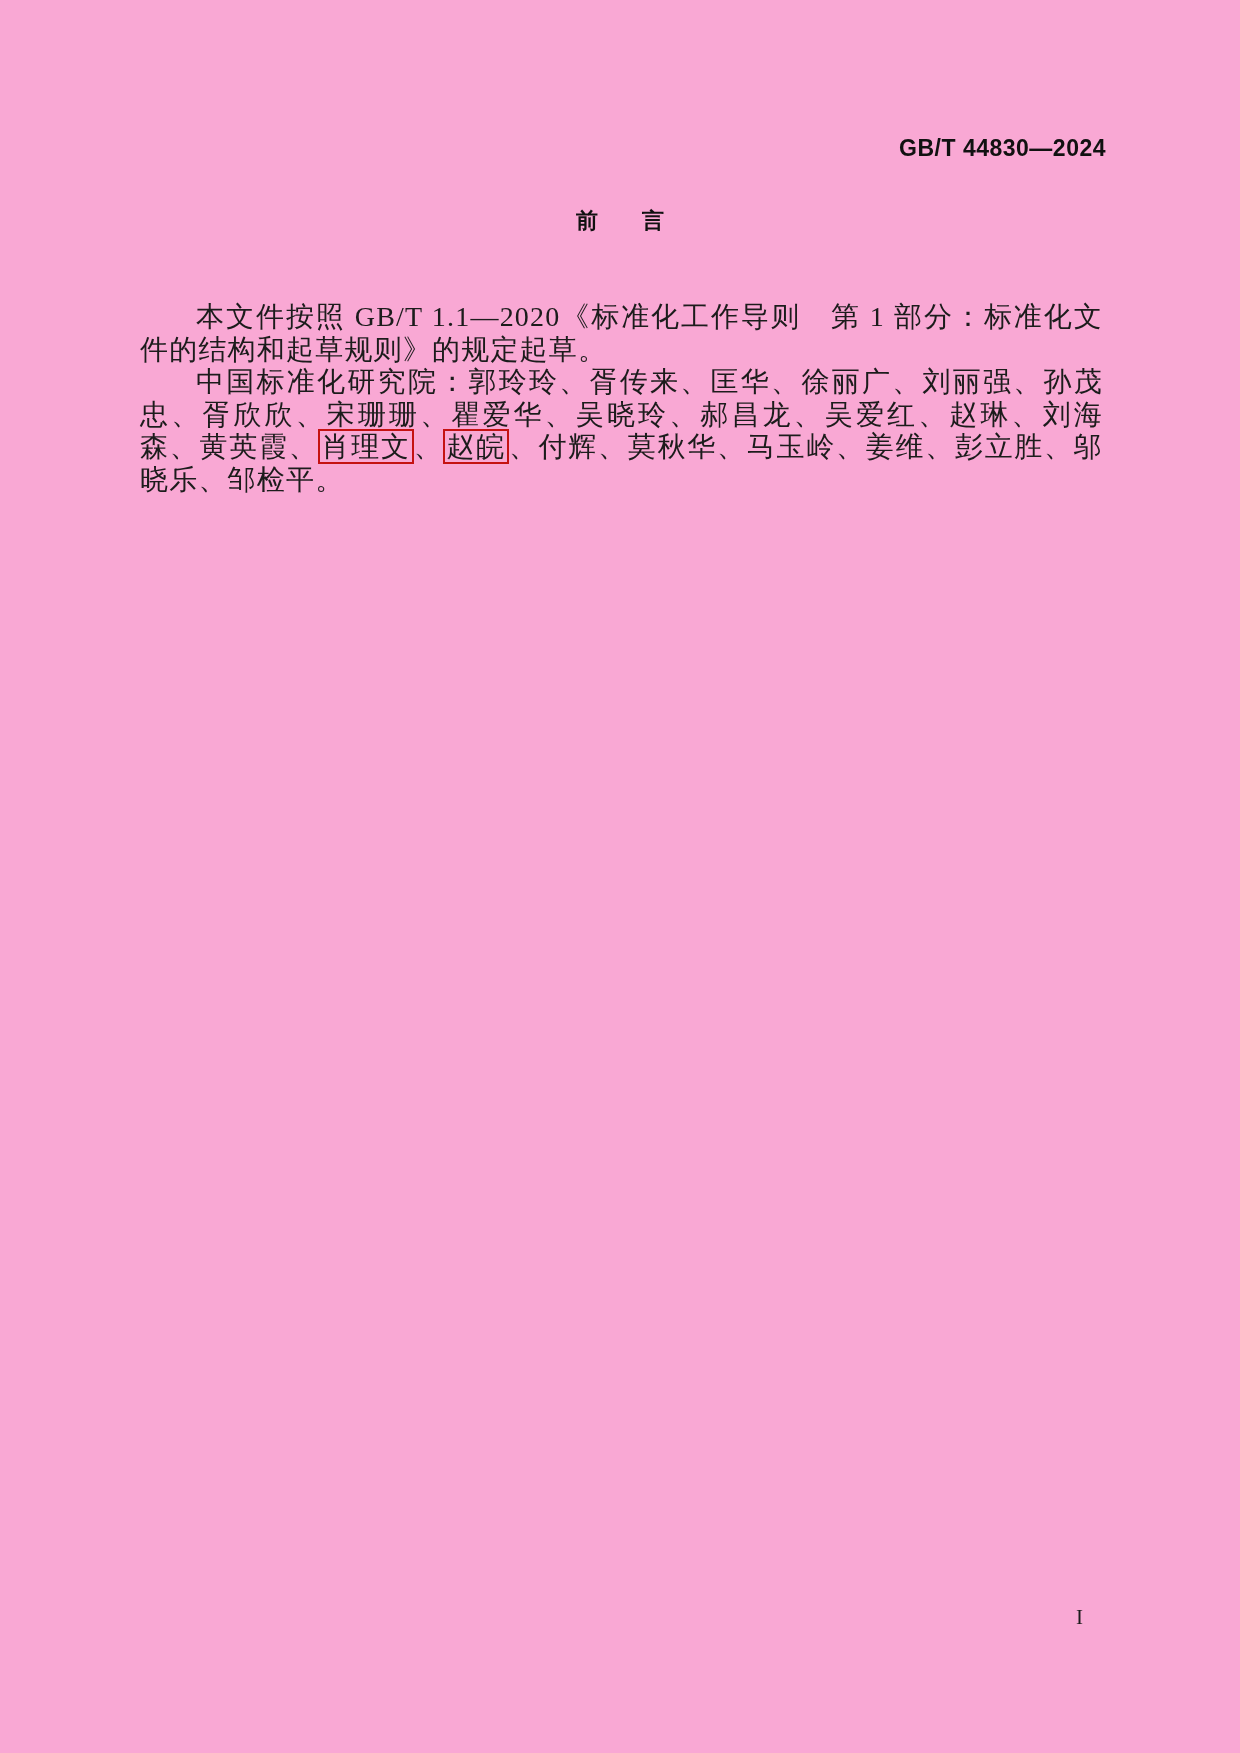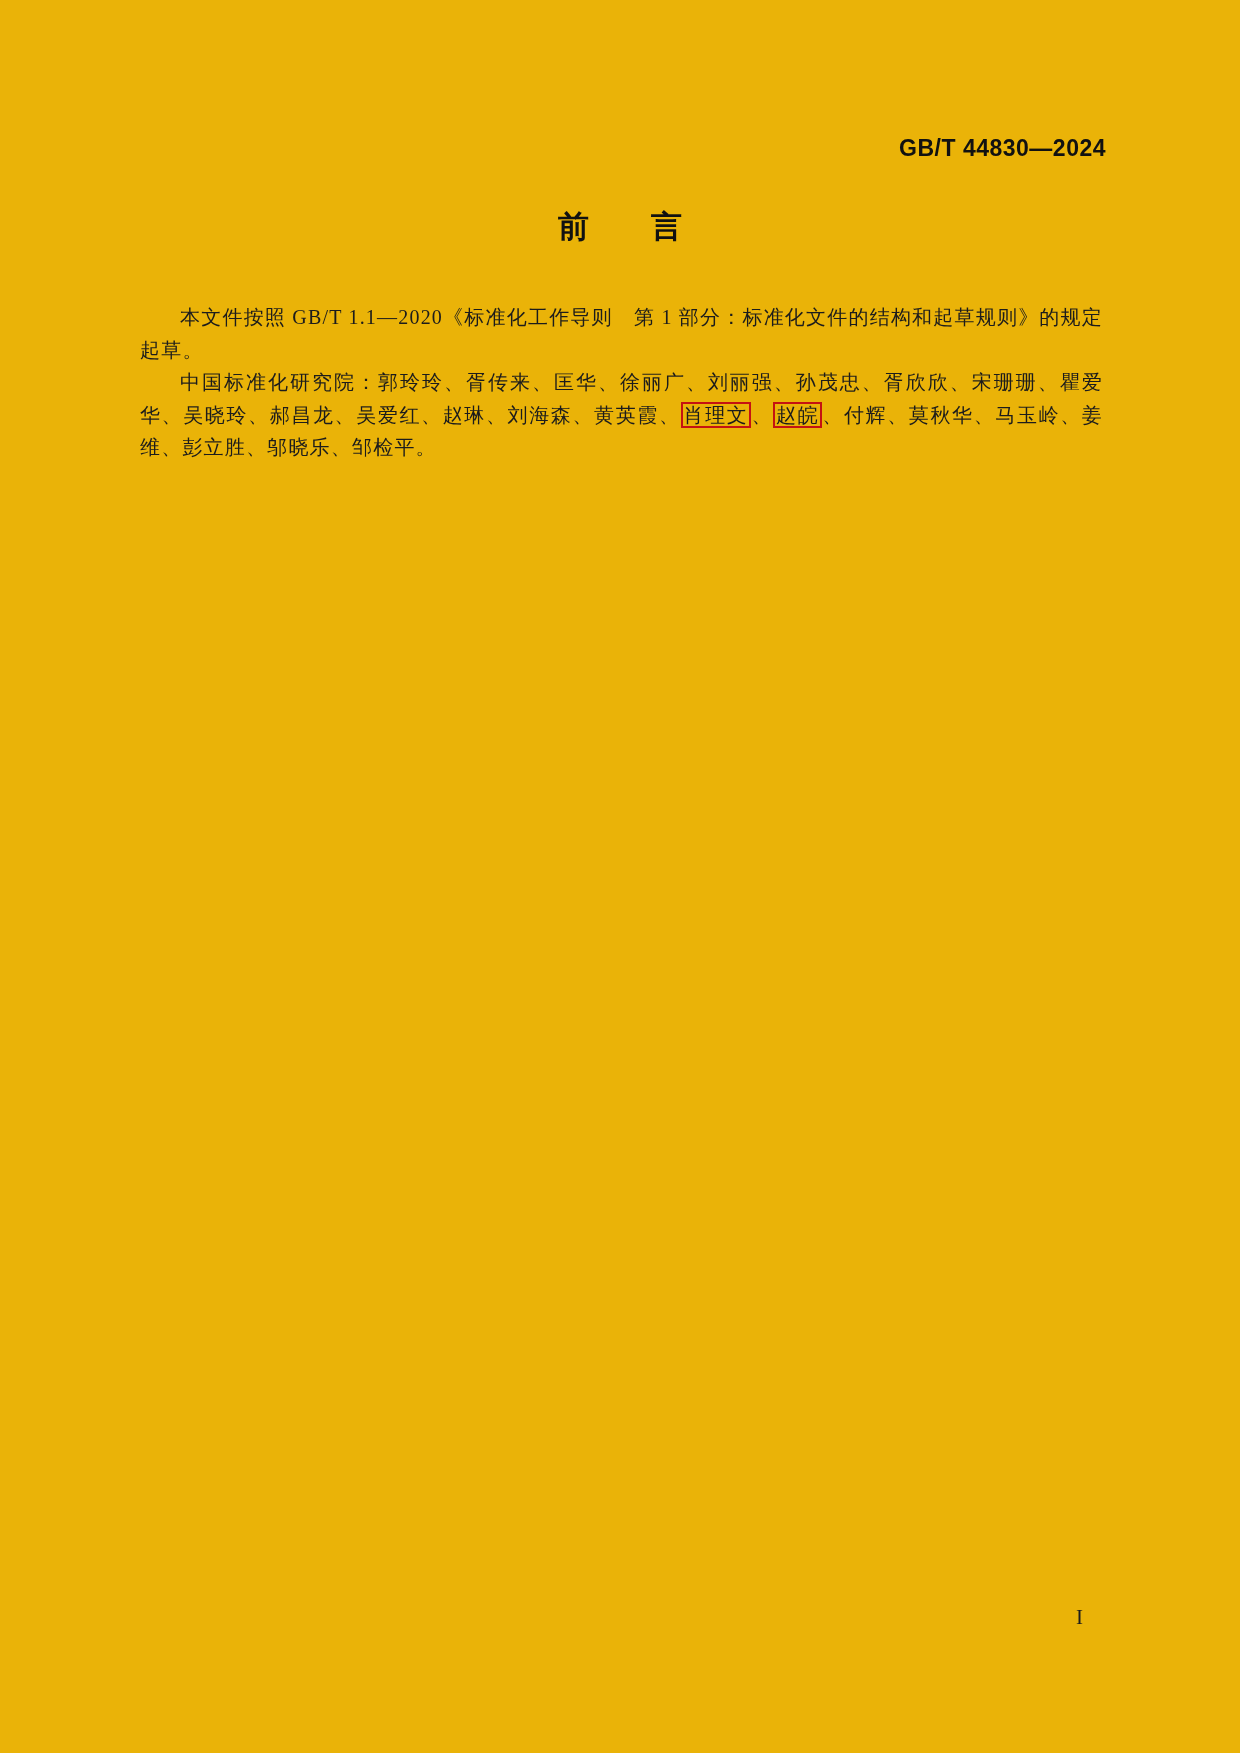--- a/index.html
+++ b/index.html
@@ -4,21 +4,21 @@
 <style>
   html, body {
     margin: 0;
     padding: 0;
     background: #ffffff;
   }
   .page {
     position: relative;
     width: 1240px;
     height: 1753px;
-    background: #eab308;
+    background: #f9a8d4;
     color: #1c1c1c;
     font-family: "Liberation Serif", "DejaVu Serif", serif;
     overflow: hidden;
   }
   .std-code {
     position: absolute;
     top: 135px;
     right: 134px;
     font-family: "Liberation Sans", "DejaVu Sans", sans-serif;
     font-weight: bold;
@@ -27,35 +27,35 @@
     color: #111111;
   }
   .doc-title {
     position: absolute;
     top: 206px;
     left: 0;
     width: 100%;
     text-align: center;
     font-family: "Liberation Sans", "DejaVu Sans", sans-serif;
     font-weight: bold;
-    font-size: 31px;
+    font-size: 22px;
     color: #111111;
   }
   .body-wrap {
     position: absolute;
     left: 140px;
     top: 301px;
     width: 963px;
   }
   .para {
     margin: 0;
     text-indent: 2em;
     text-align: justify;
     text-justify: inter-character;
-    font-size: 20px;
+    font-size: 28px;
     line-height: 32.6px;
     letter-spacing: 1.2px;
     color: #1c1c1c;
   }
   .redbox {
     border: 2px solid #c51212;
     padding: 0 1px;
     -webkit-box-decoration-break: clone;
     box-decoration-break: clone;
   }

